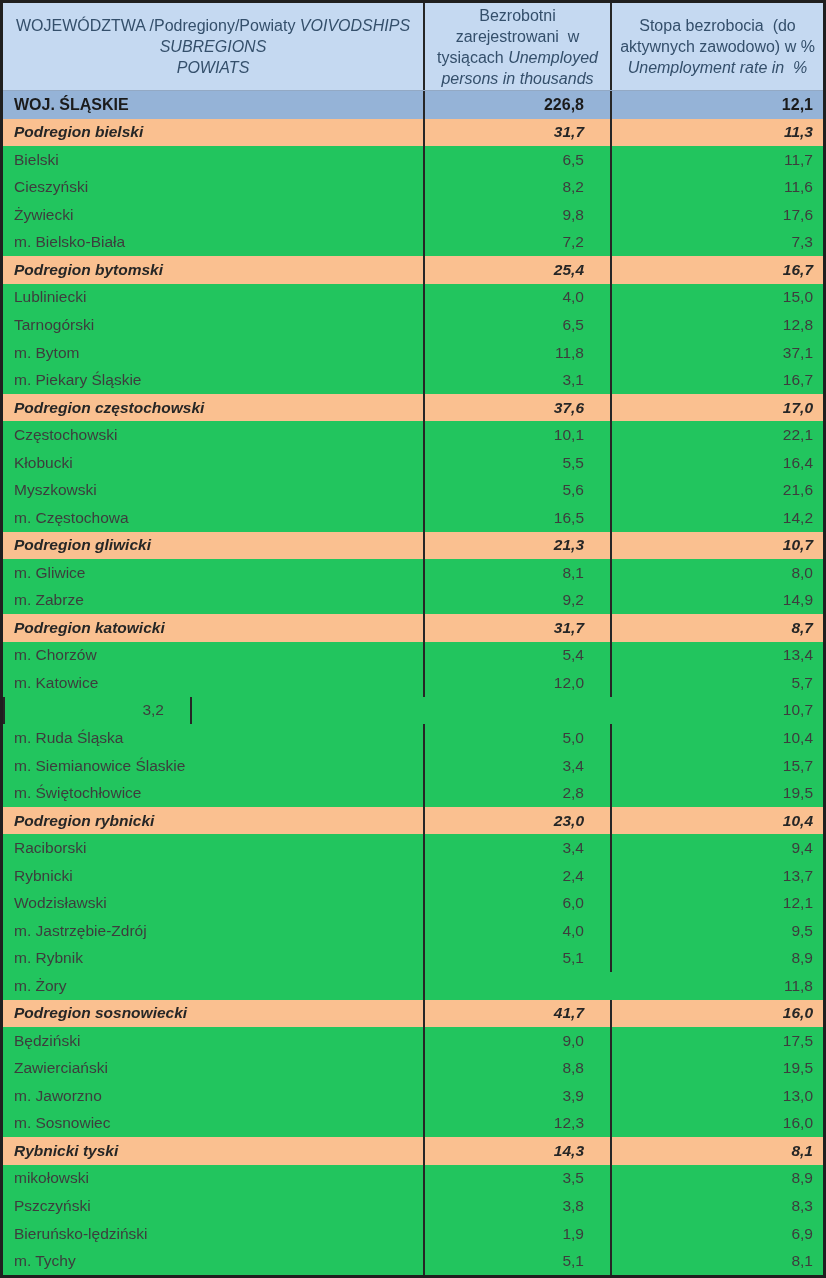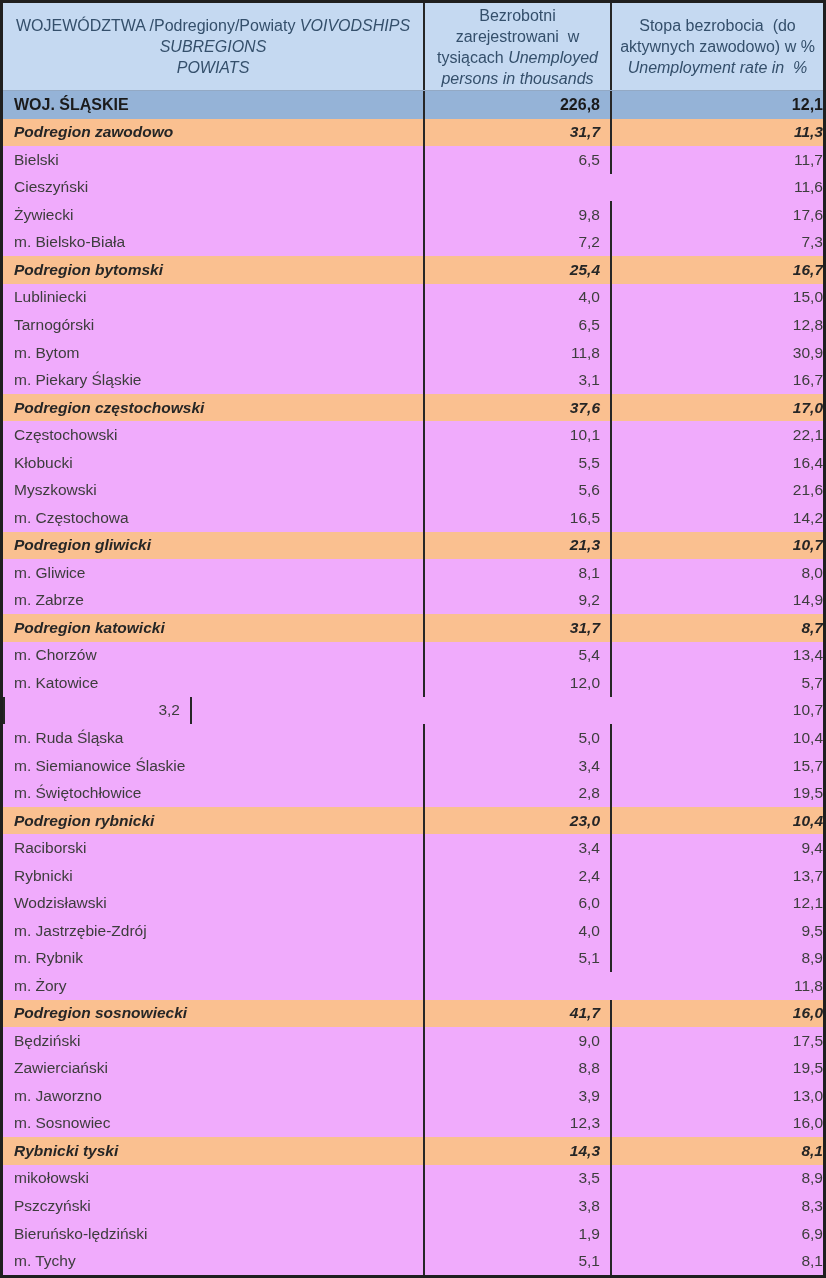--- a/index.html
+++ b/index.html
@@ -31,28 +31,28 @@
     border-bottom:1px solid var(--header-divider);
   }
   .thead .cell{
     display:flex;flex-direction:column;justify-content:center;align-items:center;
     text-align:center;font-size:16px;line-height:21px;
     padding:2px 6px;
   }
   .row{
     flex:1 1 auto;display:flex;min-height:0;
     color:var(--body-text);font-size:15.5px;
-    background:#f0abfc;
+    background:#22c55e;
   }
   .row.total{background:var(--total-bg);color:var(--strong-text);font-weight:bold;font-size:16px;}
   .row.subregion{background:var(--sub-bg);color:#262626;font-weight:bold;font-style:italic;}
   .cell{min-width:0;}
   .c1{width:420px;flex:0 0 420px;display:flex;align-items:center;justify-content:flex-start;padding-left:11px;}
-  .c2{width:187px;flex:0 0 187px;display:flex;align-items:center;justify-content:flex-end;padding-right:10px;border-left:2px solid var(--sep);}
-  .c3{flex:1 1 auto;display:flex;align-items:center;justify-content:flex-end;border-left:2px solid var(--sep);}
+  .c2{width:187px;flex:0 0 187px;display:flex;align-items:center;justify-content:flex-end;padding-right:26px;border-left:2px solid var(--sep);}
+  .c3{flex:1 1 auto;display:flex;align-items:center;justify-content:flex-end;padding-right:10px;border-left:2px solid var(--sep);}
   .thead .c1,.thead .c2,.thead .c3{justify-content:center;padding-left:6px;padding-right:6px;}
   .hline{white-space:pre;}
   .it{font-style:italic;}
   .tbody{flex:1 1 auto;display:flex;flex-direction:column;}
 </style>
 </head>
 <body>
 
 <div class="table">
   <div class="thead">
@@ -73,31 +73,32 @@
         <div class="hline"><span class="it">Unemployment rate in  %</span></div>
       </div>
   </div>
   <div class="tbody">
       <div class="row total">
         <div class="cell c1">WOJ. ŚLĄSKIE</div>
         <div class="cell c2">226,8</div>
         <div class="cell c3">12,1</div>
       </div>
       <div class="row subregion">
-        <div class="cell c1">Podregion zawodowo</div>
+        <div class="cell c1">Podregion bielski</div>
         <div class="cell c2">31,7</div>
         <div class="cell c3">11,3</div>
       </div>
       <div class="row powiat">
         <div class="cell c1">Bielski</div>
         <div class="cell c2">6,5</div>
         <div class="cell c3">11,7</div>
       </div>
       <div class="row powiat">
         <div class="cell c1">Cieszyński</div>
+        <div class="cell c2">8,2</div>
         <div class="cell c3">11,6</div>
       </div>
       <div class="row powiat">
         <div class="cell c1">Żywiecki</div>
         <div class="cell c2">9,8</div>
         <div class="cell c3">17,6</div>
       </div>
       <div class="row powiat">
         <div class="cell c1">m. Bielsko-Biała</div>
         <div class="cell c2">7,2</div>
@@ -114,21 +115,21 @@
         <div class="cell c3">15,0</div>
       </div>
       <div class="row powiat">
         <div class="cell c1">Tarnogórski</div>
         <div class="cell c2">6,5</div>
         <div class="cell c3">12,8</div>
       </div>
       <div class="row powiat">
         <div class="cell c1">m. Bytom</div>
         <div class="cell c2">11,8</div>
-        <div class="cell c3">30,9</div>
+        <div class="cell c3">37,1</div>
       </div>
       <div class="row powiat">
         <div class="cell c1">m. Piekary Śląskie</div>
         <div class="cell c2">3,1</div>
         <div class="cell c3">16,7</div>
       </div>
       <div class="row subregion">
         <div class="cell c1">Podregion częstochowski</div>
         <div class="cell c2">37,6</div>
         <div class="cell c3">17,0</div>

